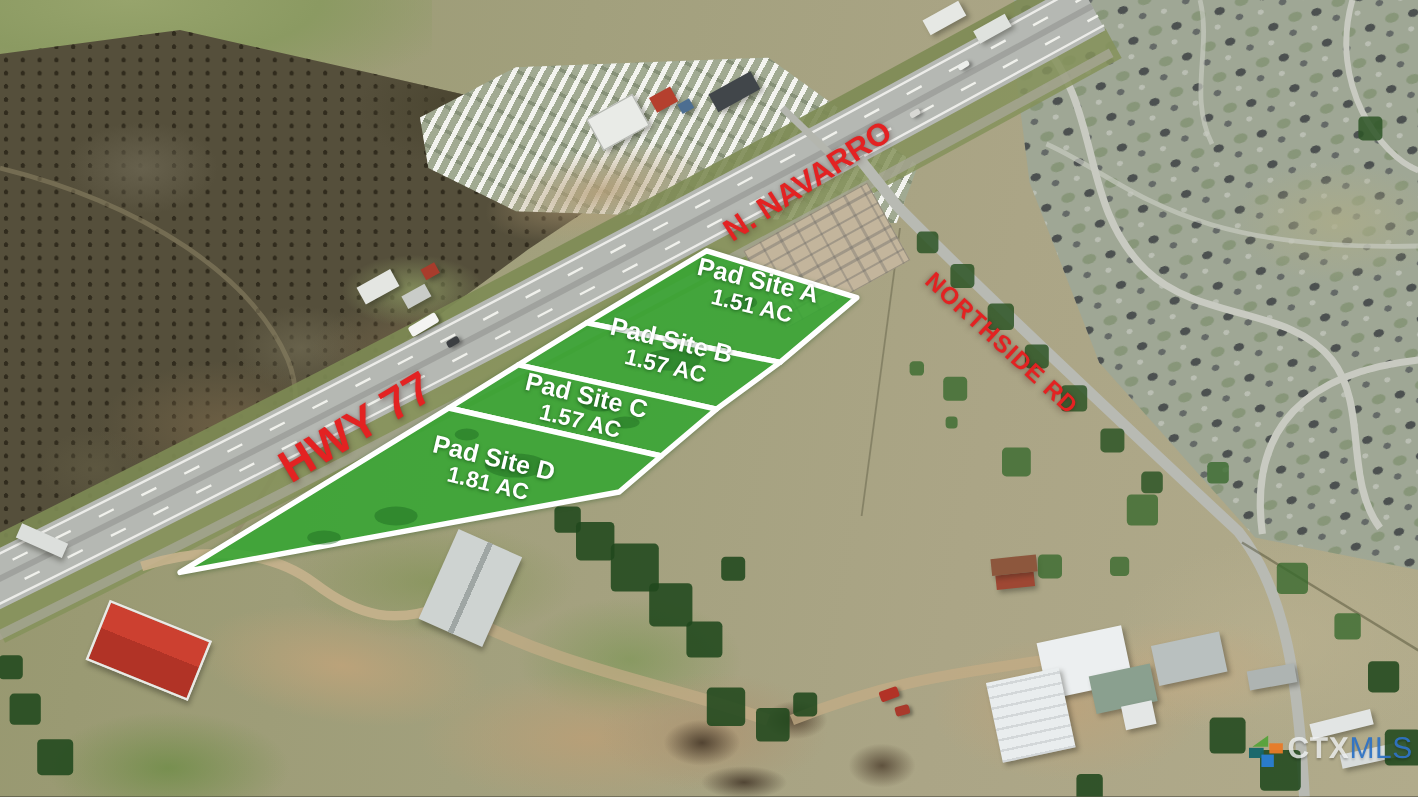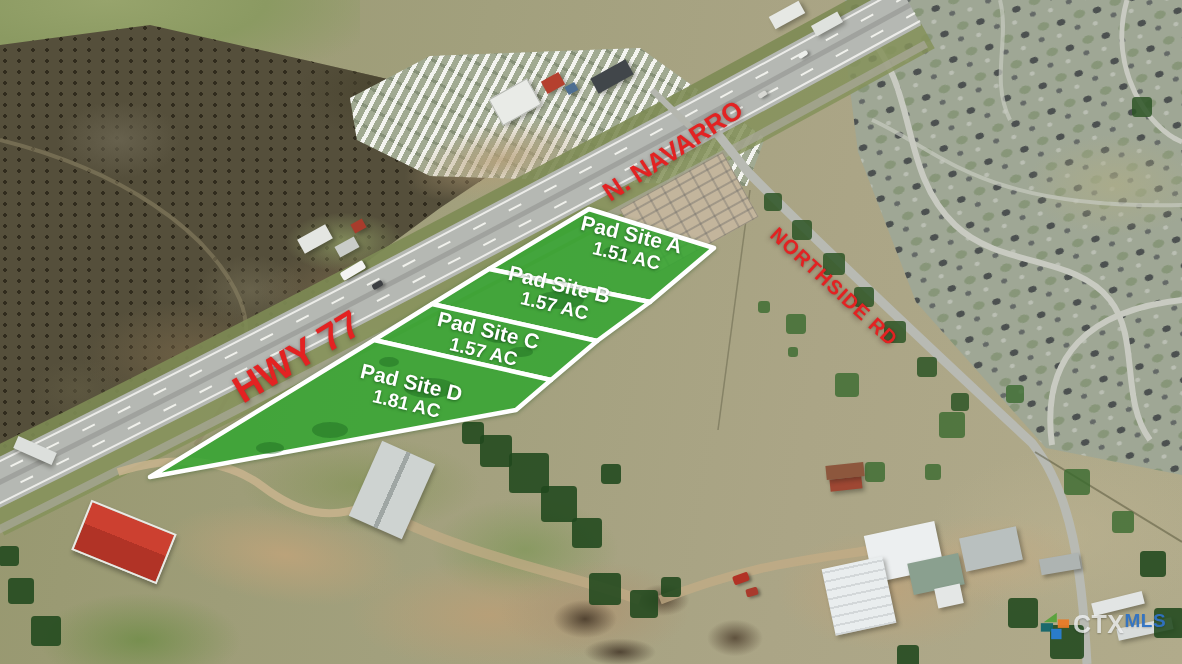--- a/index.html
+++ b/index.html
@@ -59,21 +59,21 @@
   .plabel{position:absolute;transform:translate(-50%,-50%) rotate(13.5deg);color:#fff;
     text-align:center;font-weight:700;white-space:nowrap;line-height:1.08;
     text-shadow:0 1px 3px rgba(0,50,10,.55);}
   .pname{font-size:21px;} .pac{font-size:19px;}
   
   .veh{position:absolute;border-radius:2px;box-shadow:2px 2px 3px rgba(0,0,0,.35);}
   
   .wm{position:absolute;left:1038px;top:610px;display:flex;opacity:.95;}
   .wm-ctx{font-size:25px;font-weight:800;color:rgba(244,247,248,.82);letter-spacing:.5px;
     text-shadow:0 1px 2px rgba(0,0,0,.25);}
-  .wm-mls{font-size:19px;font-weight:700;color:#2f72c4;letter-spacing:.5px;
+  .wm-mls{font-size:25px;font-weight:400;color:#2f72c4;letter-spacing:.5px;
     text-shadow:0 1px 2px rgba(0,0,0,.2);}
 </style>
 </head>
 <body>
 
 <div class="stage">
 
   <div class="abs topleft-green"></div>
   <div class="abs scrub"></div>
   <div class="blob" style="left:40px;top:280px;width:300px;height:150px;background:radial-gradient(closest-side,rgba(128,108,76,.55),rgba(0,0,0,0) 72%);"></div>

